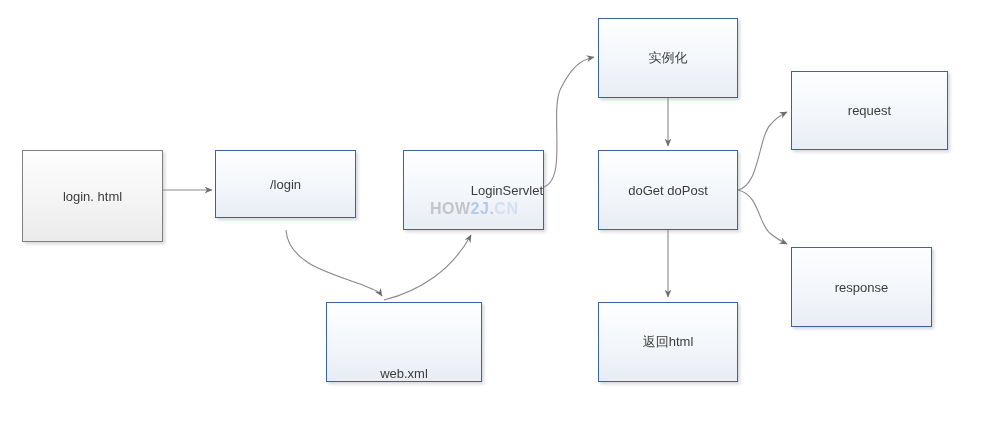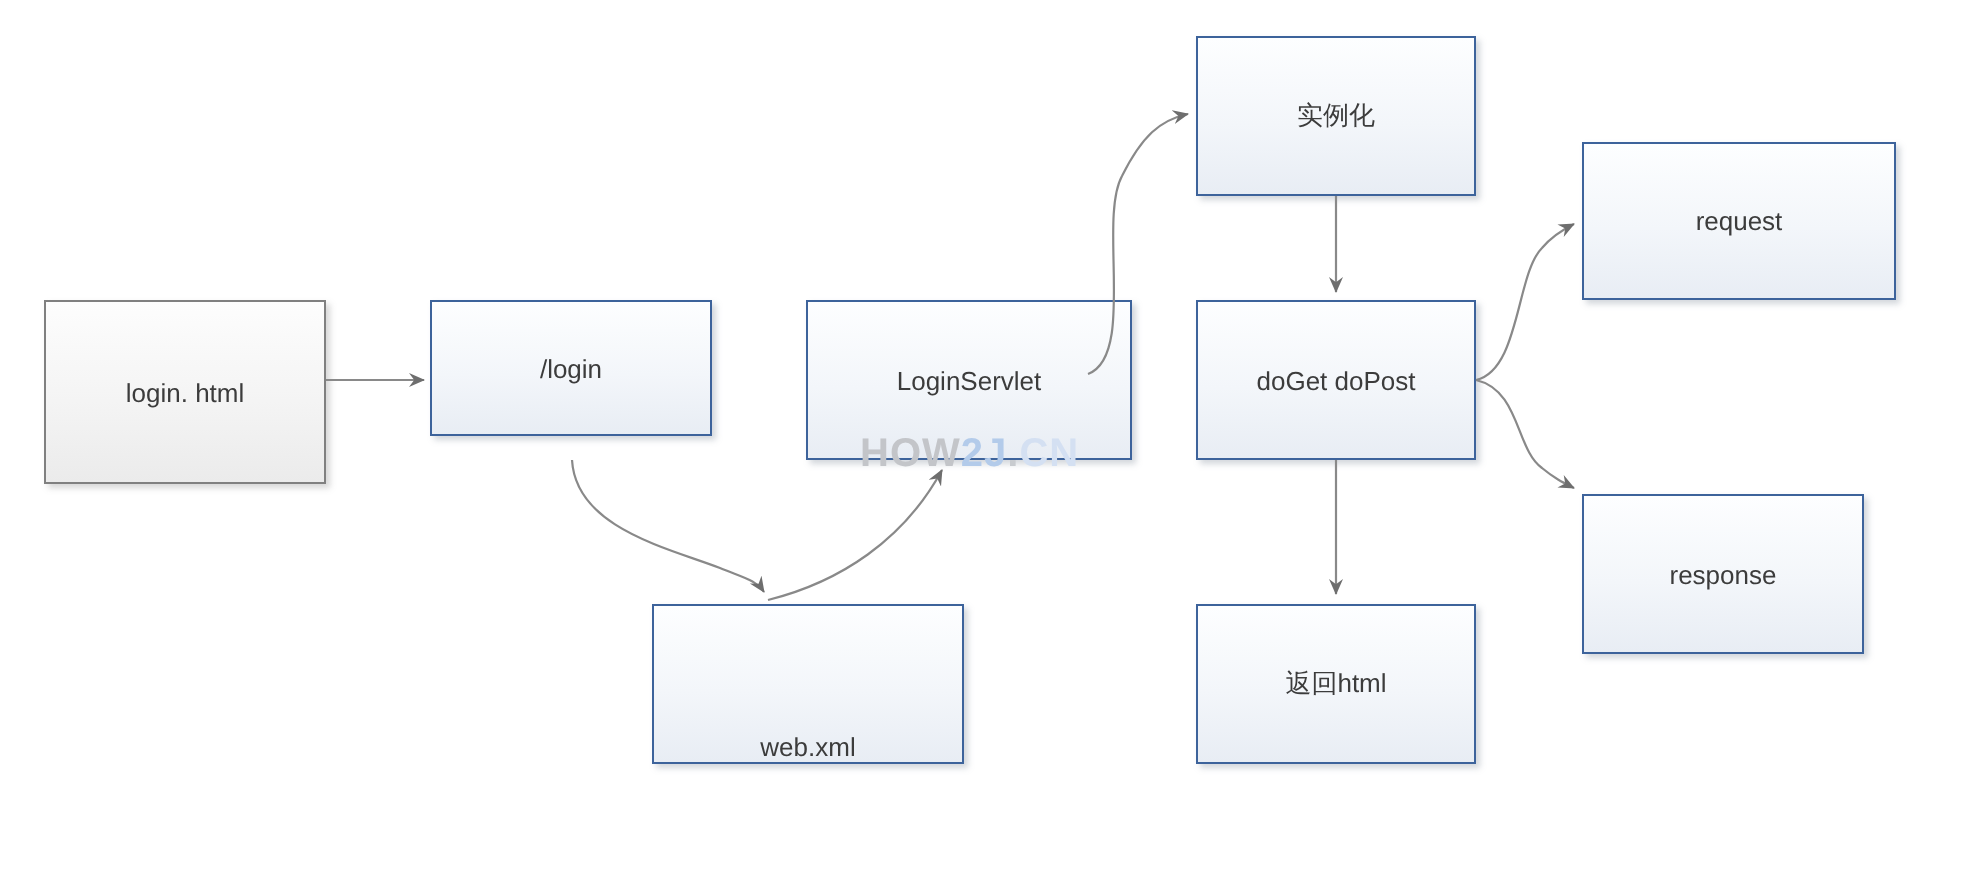--- a/index.html
+++ b/index.html
@@ -38,43 +38,43 @@
     pointer-events: none;
   }
   #connectors path.link {
     fill: none;
     stroke: #898989;
     stroke-width: 1.1;
   }
   .watermark {
     position: absolute;
     left: 430px;
-    top: 216px;
+    top: 200px;
     z-index: 3;
-    font-size: 20px;
+    font-size: 16px;
     font-weight: bold;
     letter-spacing: 0.5px;
     white-space: nowrap;
     pointer-events: none;
   }
 </style>
 </head>
 <body>
 
 <div id="canvas">
 
   <div class="node gray" style="left:22px;  top:150px; width:141px; height:92px;">
     <span>login. html</span>
   </div>
 
   <div class="node" style="left:215px; top:150px; width:141px; height:68px;">
     <span>/login</span>
   </div>
 
-  <div class="node" style="left:403px; top:150px; width:163px; height:80px;">
+  <div class="node" style="left:403px; top:150px; width:141px; height:80px;justify-content:flex-end;">
     <span>LoginServlet</span>
   </div>
 
   <div class="node" style="left:598px; top:18px;  width:140px; height:80px;">
     <span>实例化</span>
   </div>
 
   <div class="node" style="left:598px; top:150px; width:140px; height:80px;">
     <span>doGet doPost</span>
   </div>

